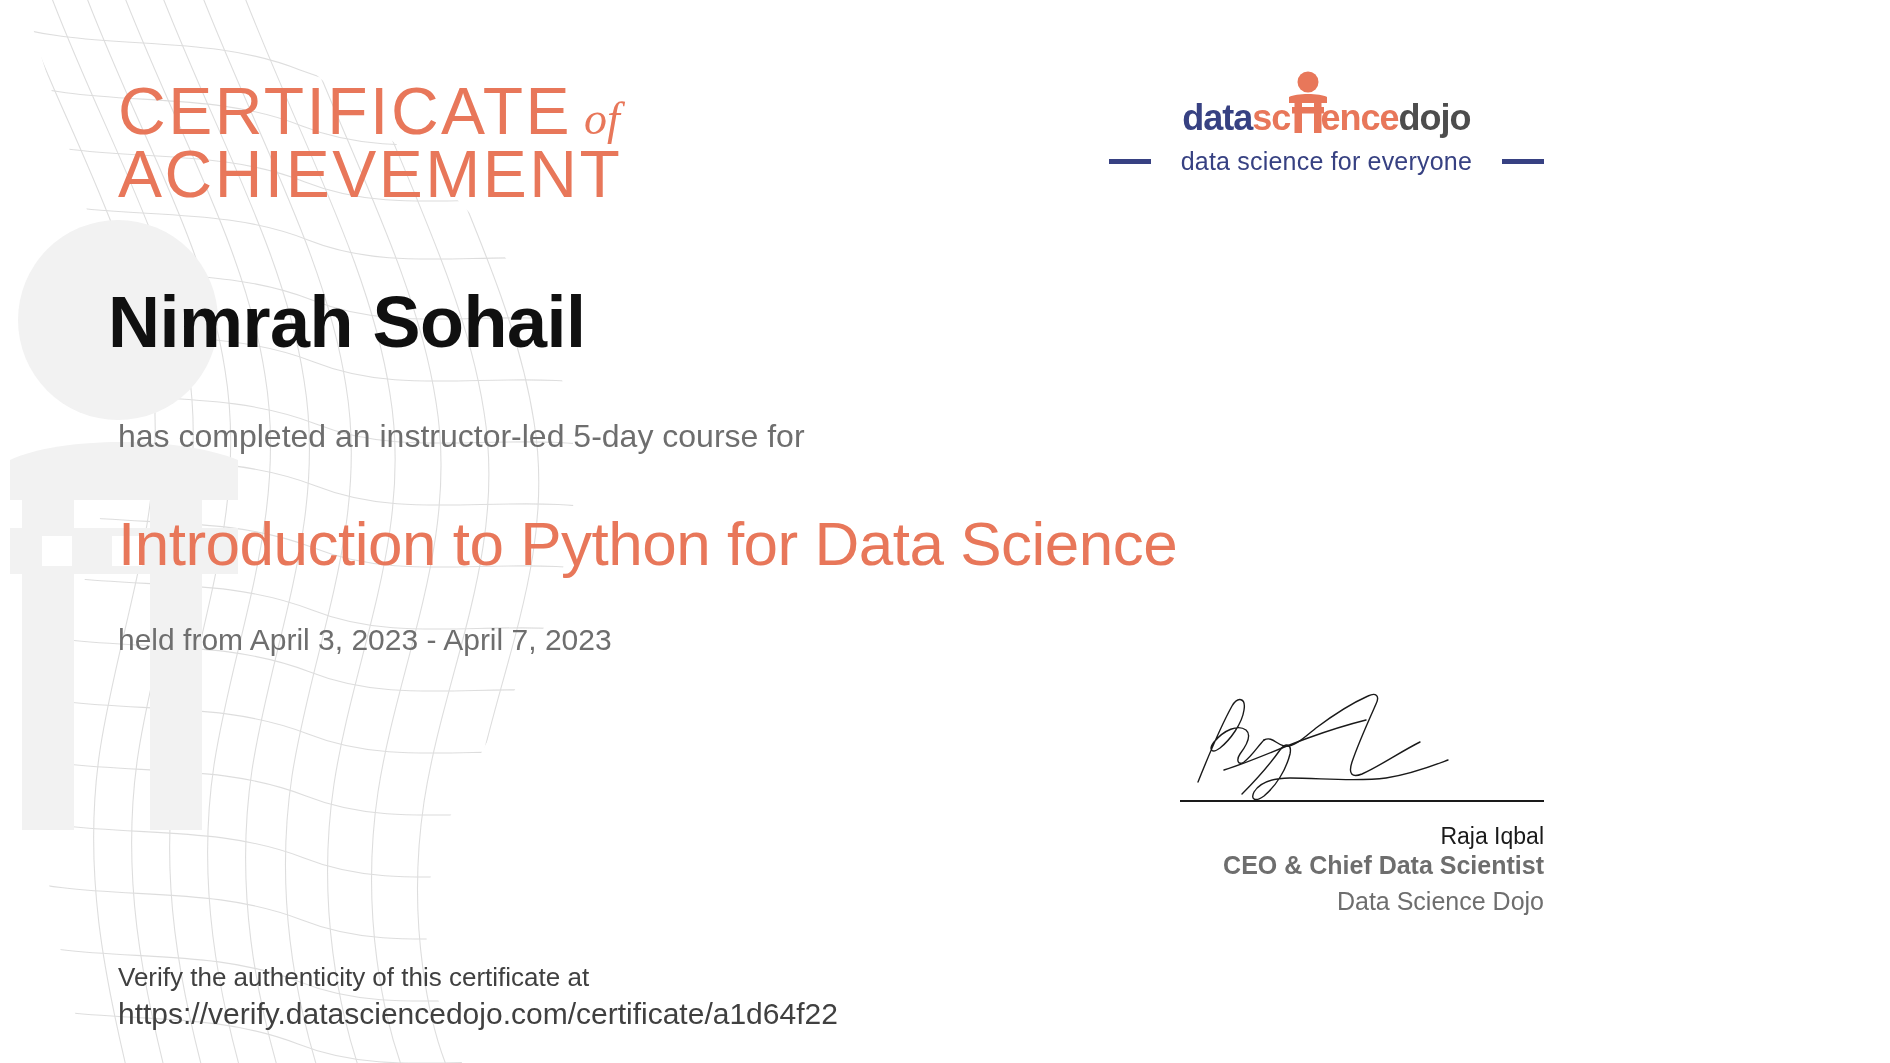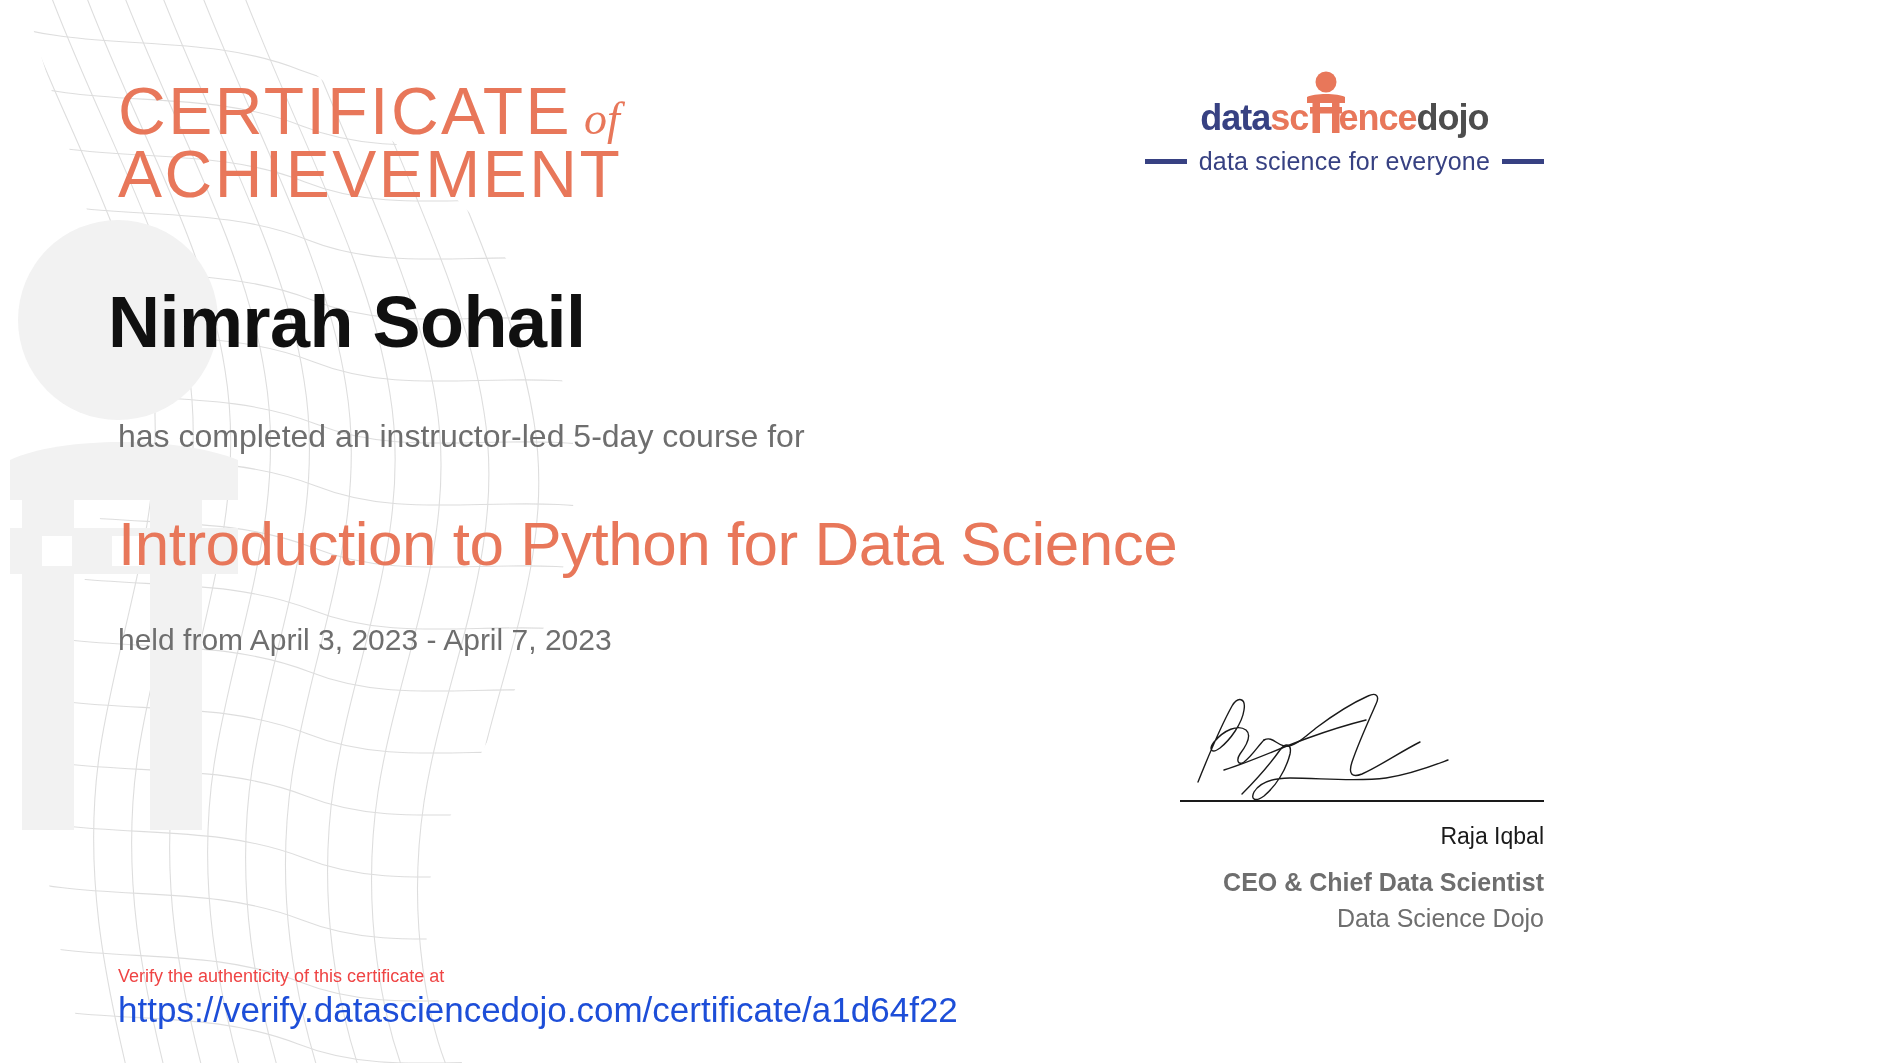--- a/index.html
+++ b/index.html
@@ -84,21 +84,21 @@
   #logo-torii {
     position: absolute;
     left: -2px;
     bottom: -3px;
   }
   #logo-tagline {
     margin-top: 11px;
     display: flex;
     align-items: center;
     justify-content: center;
-    gap: 12px;
+    gap: 30px;
     white-space: nowrap;
   }
   .tagline-dash {
     display: block;
     width: 42px;
     height: 5px;
     background: #374182;
   }
   #logo-tagline-text {
     font-size: 25px;
@@ -167,21 +167,21 @@
     background: #1a1a1a;
     margin-top: -2px;
   }
   #signer-name {
     margin-top: 21px;
     font-size: 23px;
     color: #1a1a1a;
     line-height: 1.15;
   }
   #signer-title {
-    margin-top: 18px;
+    margin-top: 1px;
     font-size: 25px;
     font-weight: bold;
     color: #6e6e6e;
     line-height: 1.25;
   }
   #signer-org {
     margin-top: 4px;
     font-size: 25px;
     font-weight: normal;
     color: #6e6e6e;
@@ -189,27 +189,27 @@
   }
 
   
   #verify-block {
     position: absolute;
     left: 118px;
     bottom: 30px;
     line-height: 1.28;
   }
   #verify-label {
-    font-size: 18px;
-    color: #ef4444;
+    font-size: 26px;
+    color: #404040;
     white-space: nowrap;
   }
   #verify-url {
-    font-size: 35px;
-    color: #1d4ed8;
+    font-size: 30px;
+    color: #404040;
     white-space: nowrap;
   }
 </style>
 </head>
 <body>
 
 <div id="certificate">
 
   <svg id="bg-mesh" viewBox="0 0 1890 1063" preserveAspectRatio="none" aria-hidden="true">
     <defs>

